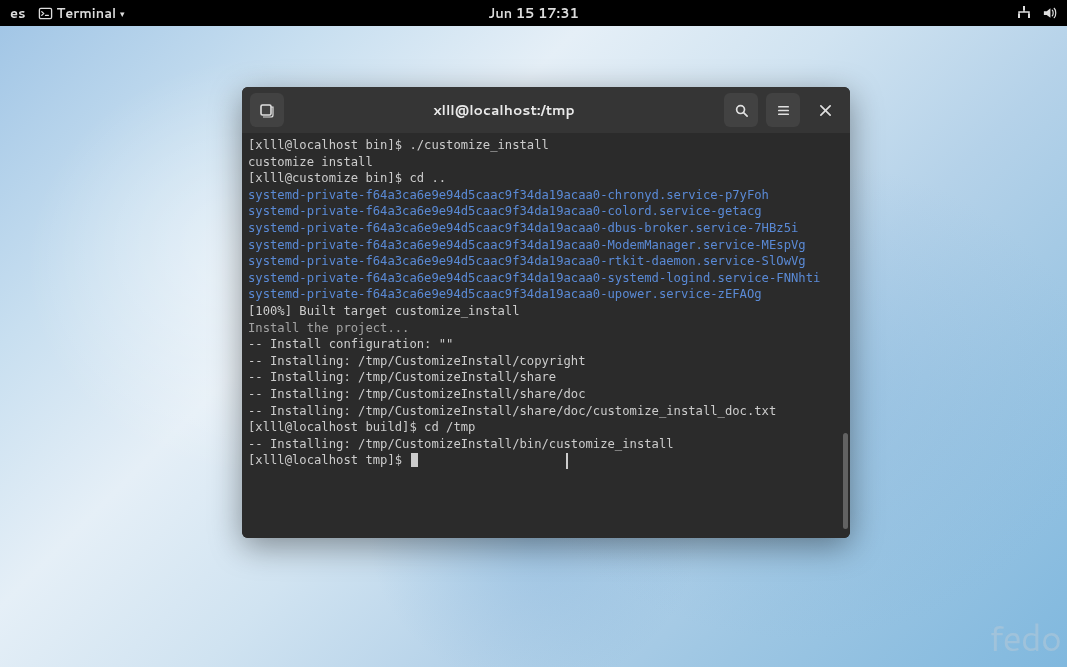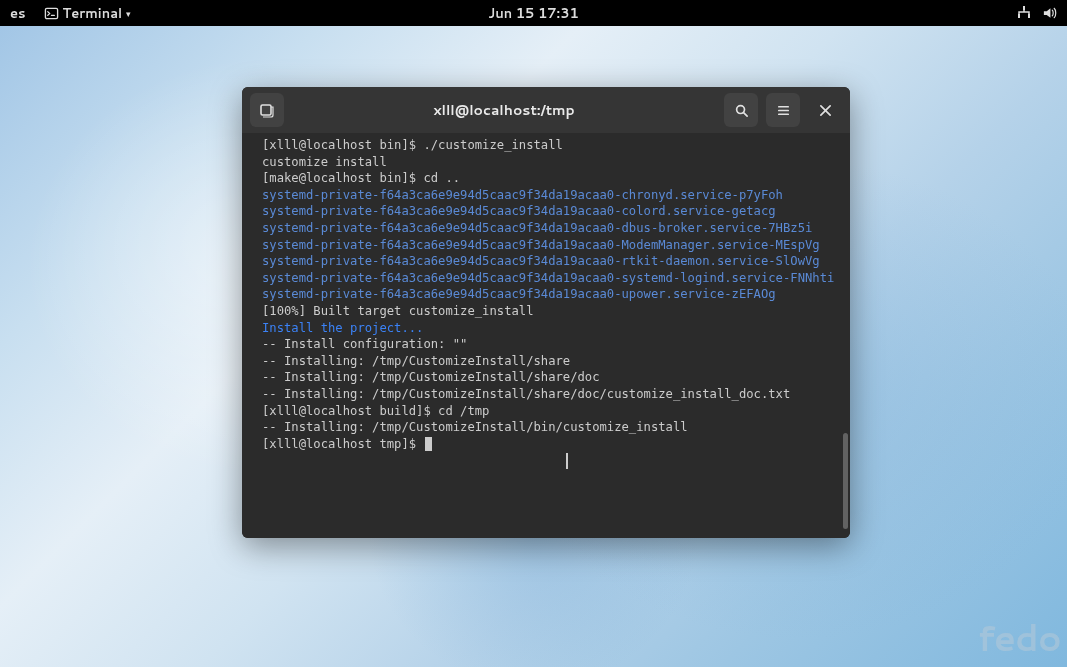--- a/index.html
+++ b/index.html
@@ -25,34 +25,34 @@
   top: 0; left: 0; right: 0;
   height: 26px;
   background: #000;
   color: #ddd;
   display: flex;
   align-items: center;
   font-size: 13px;
   font-weight: 600;
   z-index: 10;
 }
-.topbar-left { display: flex; align-items: center; gap: 6px; padding-left: 4px; }
+.topbar-left { display: flex; align-items: center; padding-left: 4px; }
 .topbar-item { display: flex; align-items: center; gap: 4px; padding: 0 6px; }
 .topbar-center { position: absolute; left: 50%; transform: translateX(-50%); }
 .topbar-right { margin-left: auto; display: flex; align-items: center; gap: 10px; padding-right: 10px; }
 .dropdown-caret { font-size: 9px; }
 .topbar svg { display: block; }
 
 .fedora-mark {
   position: absolute;
   right: 6px;
   bottom: 4px;
   color: rgba(180,200,215,0.55);
   font-size: 36px;
-  font-weight: 700;
+  font-weight: 400;
   letter-spacing: -1px;
   font-family: "Cantarell", sans-serif;
 }
 
 .terminal-window {
   position: absolute;
   left: 242px;
   top: 87px;
   width: 608px;
   height: 451px;
@@ -97,27 +97,27 @@
   color: #e0e0e0;
   font-size: 16px;
 }
 .term-body {
   flex: 1;
   background: #2b2b2b;
   color: #cccccc;
   font-family: "DejaVu Sans Mono", "Menlo", "Consolas", monospace;
   font-size: 12.2px;
   line-height: 16.6px;
-  padding: 4px 20px;
+  padding: 4px 6px;
   overflow: hidden;
   position: relative;
 }
 .term-line { white-space: pre; }
 .ls-blue { color: #5a8ad6; }
-.cmake-green { color: #3b82f6; }
+.cmake-green { color: #a3a3a3; }
 .cursor {
   display: inline-block;
   width: 7px;
   height: 14px;
   background: #cccccc;
   vertical-align: text-bottom;
   margin-left: 2px;
 }
 .ibeam {
   position: absolute;
@@ -195,31 +195,32 @@
       <svg width="13" height="13" viewBox="0 0 14 14" stroke="#e0e0e0" stroke-width="1.8" stroke-linecap="round">
         <path d="M2 2l10 10M12 2L2 12"></path>
       </svg>
     </div>
   </div>
   <div class="term-body" id="term-body">
     <div class="term-scrollbar"></div>
     <div class="ibeam" style="left:324px; top:320px;"></div>
   <div class="term-line ">[xlll@localhost bin]$ ./customize_install</div>
       <div class="term-line ">customize install</div>
-      <div class="term-line ">[make@localhost bin]$ cd ..</div>
+      <div class="term-line ">[xlll@customize bin]$ cd ..</div>
       <div class="term-line ls-blue">systemd-private-f64a3ca6e9e94d5caac9f34da19acaa0-chronyd.service-p7yFoh</div>
       <div class="term-line ls-blue">systemd-private-f64a3ca6e9e94d5caac9f34da19acaa0-colord.service-getacg</div>
       <div class="term-line ls-blue">systemd-private-f64a3ca6e9e94d5caac9f34da19acaa0-dbus-broker.service-7HBz5i</div>
       <div class="term-line ls-blue">systemd-private-f64a3ca6e9e94d5caac9f34da19acaa0-ModemManager.service-MEspVg</div>
       <div class="term-line ls-blue">systemd-private-f64a3ca6e9e94d5caac9f34da19acaa0-rtkit-daemon.service-SlOwVg</div>
       <div class="term-line ls-blue">systemd-private-f64a3ca6e9e94d5caac9f34da19acaa0-systemd-logind.service-FNNhti</div>
       <div class="term-line ls-blue">systemd-private-f64a3ca6e9e94d5caac9f34da19acaa0-upower.service-zEFAOg</div>
       <div class="term-line ">[100%] Built target customize_install</div>
       <div class="term-line cmake-green">Install the project...</div>
       <div class="term-line ">-- Install configuration: ""</div>
+      <div class="term-line ">-- Installing: /tmp/CustomizeInstall/copyright</div>
       <div class="term-line ">-- Installing: /tmp/CustomizeInstall/share</div>
       <div class="term-line ">-- Installing: /tmp/CustomizeInstall/share/doc</div>
       <div class="term-line ">-- Installing: /tmp/CustomizeInstall/share/doc/customize_install_doc.txt</div>
       <div class="term-line ">[xlll@localhost build]$ cd /tmp</div>
       <div class="term-line ">-- Installing: /tmp/CustomizeInstall/bin/customize_install</div>
       <div class="term-line ">[xlll@localhost tmp]$ <span class="cursor"></span></div>
     </div>
 </div>
 
 <div class="fedora-mark">fedo</div>

